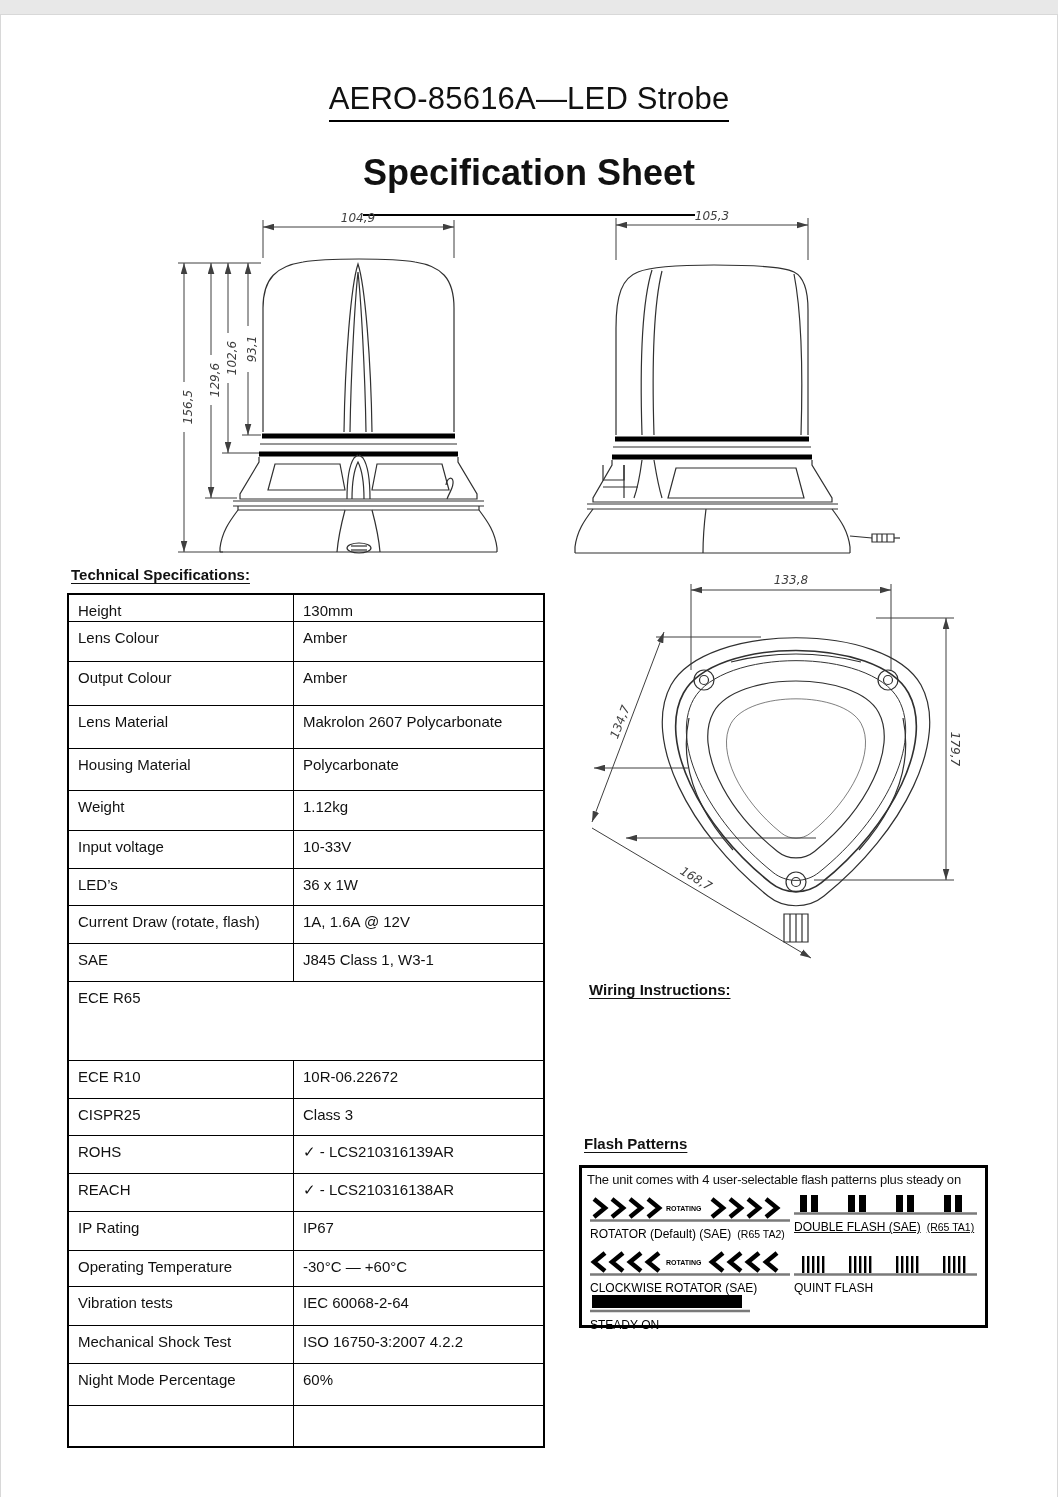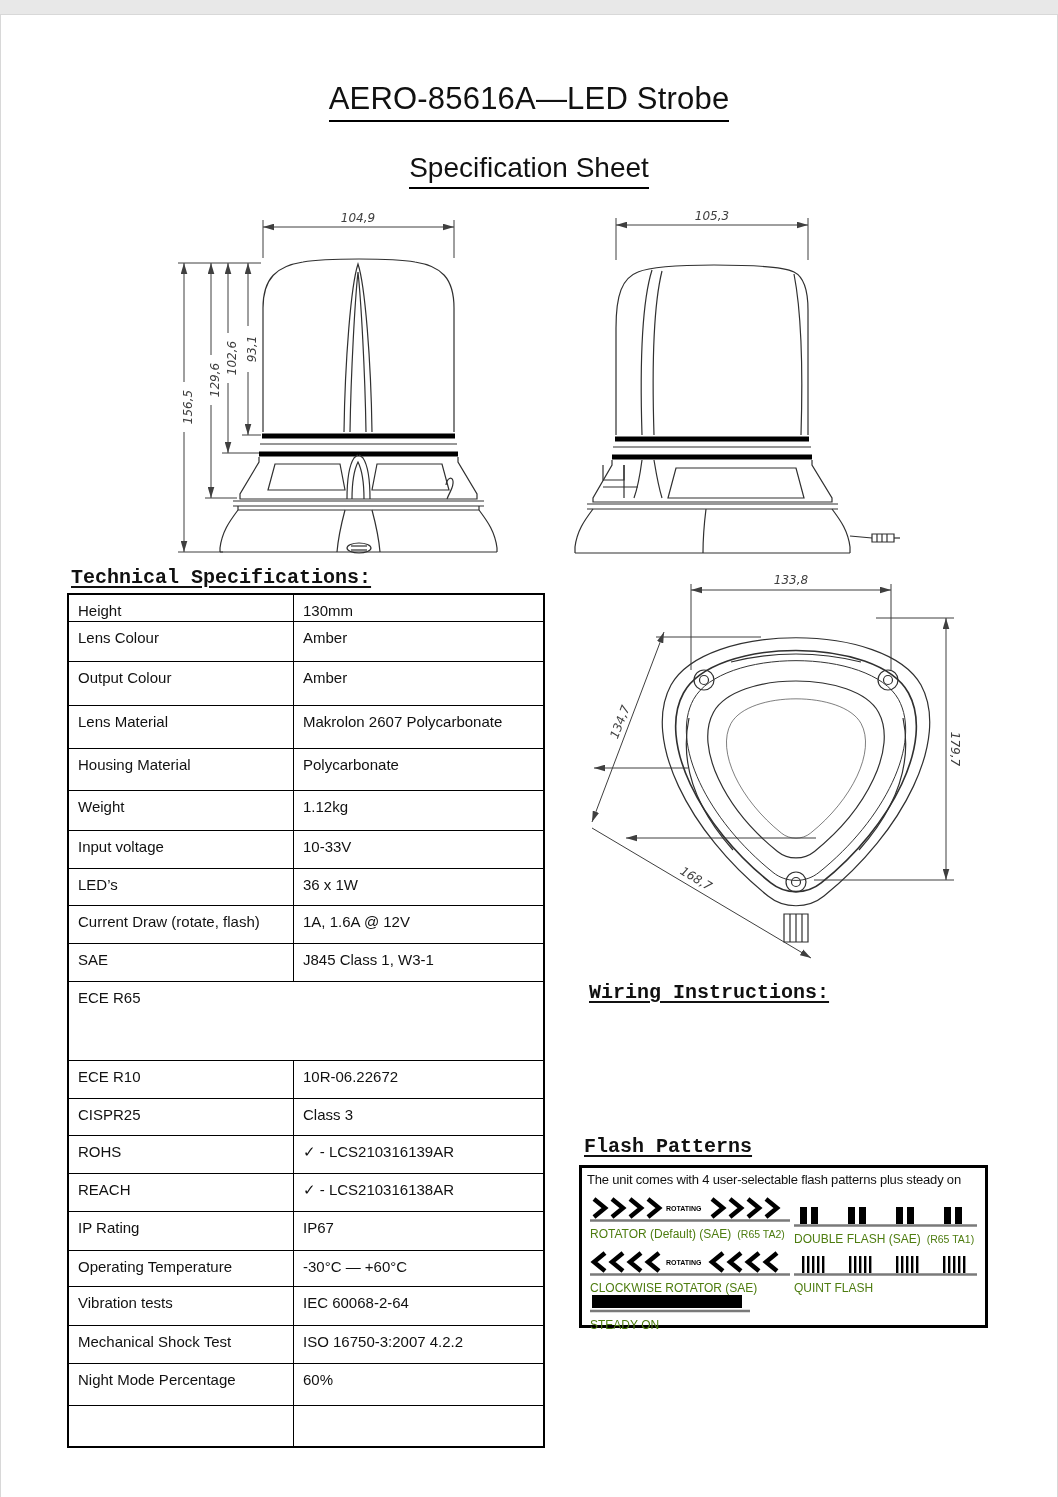--- a/index.html
+++ b/index.html
@@ -9,42 +9,42 @@
     font-family:"Liberation Sans", sans-serif; color:#111; overflow:hidden;
   }
   .abs { position:absolute; }
   .title-wrap { left:0; top:66px; width:100%; text-align:center; }
   .title-wrap.sub { top:137px; }
   .title-main {
     display:inline-block; font-size:31px; letter-spacing:.2px;
     border-bottom:2.5px solid #000; padding-bottom:3px;
   }
   .title-sub {
-    display:inline-block; font-size:28px;
-    border-bottom:2.5px solid #000; padding-bottom:3px;
+    display:inline-block; font-size:36px;
+    border-bottom:2.5px solid #000; padding-bottom:20px;font-weight:bold;
   }
   .sec-head {
-    font-size:20px; font-weight:bold; text-decoration:underline;
-    text-underline-offset:3px; white-space:nowrap;font-family:Liberation Mono, monospace;
+    font-size:15px; font-weight:bold; text-decoration:underline;
+    text-underline-offset:3px; white-space:nowrap;
   }
   
   .spec-table { left:66px; top:578px; width:478px; border:2px solid #000; box-sizing:border-box; background:#fff; }
   .trow { display:flex; border-bottom:1.5px solid #000; box-sizing:border-box; }
   .trow:last-child { border-bottom:none; }
   .tcell { box-sizing:border-box; font-size:15px; line-height:1.25; padding:7px 8px 0 9px; overflow:hidden; }
   .tcell.lab { width:224px; }
   .tcell.val { flex:1; border-left:1.5px solid #000; white-space:pre-line; }
   .trow.tall .tcell.val { line-height:34px; padding-top:3px; }
   
   .wiring-text { font-size:15.5px; line-height:35px; width:340px; }
   
   .flash-box { left:578px; top:1150px; width:409px; height:163px; border:3px solid #000; box-sizing:border-box; background:#fff; }
   .flash-intro { position:absolute; left:5px; top:4px; font-size:13px; white-space:nowrap; letter-spacing:-0.2px; }
   .fp { position:absolute; }
-  .fp-label { margin-top:1px; font-size:12px; white-space:nowrap; color:#4d7c0f; }
+  .fp-label { margin-top:1px; font-size:12px; white-space:nowrap; color:#000000; }
   .fp-label .cert { font-size:10.5px; margin-left:6px; }
   
   .ln  { stroke:#303030; stroke-width:1.2; fill:none; }
   .ln2 { stroke:#303030; stroke-width:1.8; fill:none; }
   .band{ stroke:#000; stroke-width:5; fill:none; }
   .dln { stroke:#3f3f3f; stroke-width:1; fill:none; }
   .dim { font-family:"DejaVu Sans", sans-serif; font-style:italic; font-size:12px; fill:#3f3f3f; }
   .fpbar { fill:#000; }
   .fpline { stroke:#7a7a7a; stroke-width:2.5; }
   .fpchv { stroke:#000; stroke-width:4.5; fill:none; }
@@ -308,21 +308,21 @@
         <text class="fptext" x="76" y="16">ROTATING</text>
         <path class="fpchv" d="M122,4 L133,13 L122,22"></path>
           <path class="fpchv" d="M140,4 L151,13 L140,22"></path>
         <path class="fpchv" d="M158,4 L169,13 L158,22"></path>
           <path class="fpchv" d="M176,4 L187,13 L176,22"></path>
         <line class="fpline" x1="0" y1="25.5" x2="200" y2="25.5"></line>
       </svg>
       <div class="fp-label"><span>ROTATOR (Default) (SAE)</span><span class="cert">(R65 TA2)</span></div>
     </div>
 
-    <div class="fp" style="left:212px; top:32px;">
+    <div class="fp" style="left:212px; top:20px;text-decoration:underline;">
       <svg width="188" height="27" viewBox="0 0 188 27">
         <rect class="fpbar" x="6" y="7" width="7" height="17"></rect>
           <rect class="fpbar" x="17" y="7" width="7" height="17"></rect>
         <rect class="fpbar" x="54" y="7" width="7" height="17"></rect>
           <rect class="fpbar" x="65" y="7" width="7" height="17"></rect>
         <rect class="fpbar" x="102" y="7" width="7" height="17"></rect>
           <rect class="fpbar" x="113" y="7" width="7" height="17"></rect>
         <rect class="fpbar" x="150" y="7" width="7" height="17"></rect>
           <rect class="fpbar" x="161" y="7" width="7" height="17"></rect>
         <line class="fpline" x1="0" y1="25.5" x2="183" y2="25.5"></line>

